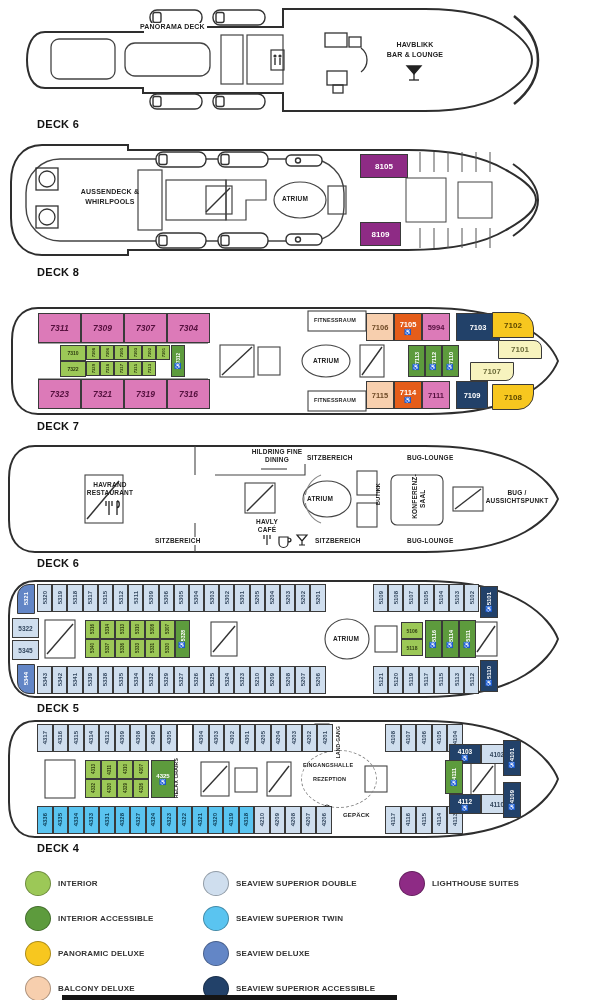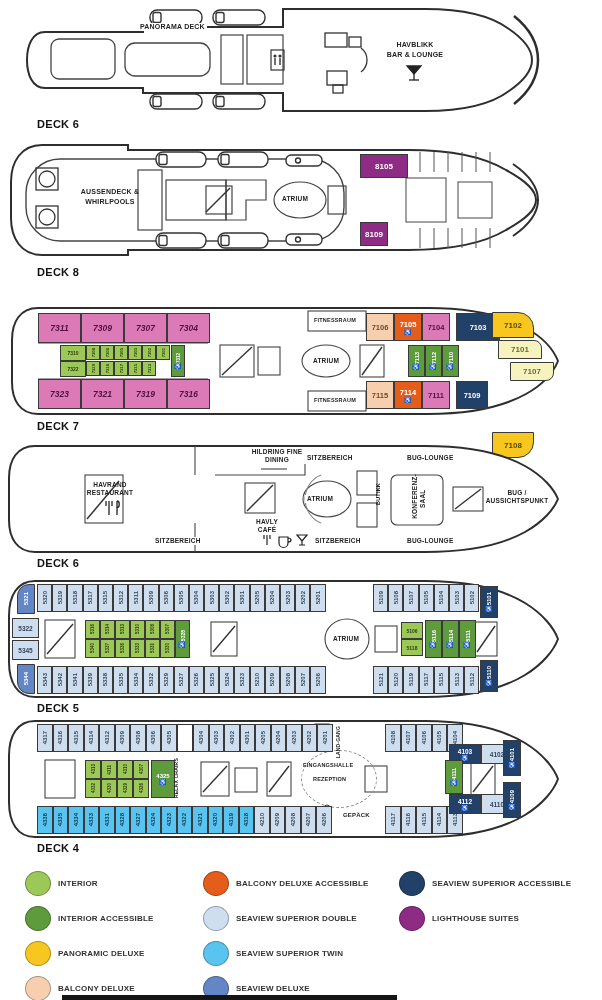--- a/index.html
+++ b/index.html
@@ -132,21 +132,21 @@
         <circle cx="290" cy="97.5" r="2.5"></circle>
     </g>
   </svg>
   <div class="arealabel" style="left:62px;top:46px;width:80px;font-size:7px;">AUSSENDECK &amp;</div>
   <div class="arealabel" style="left:66px;top:56px;width:72px;font-size:7px;">WHIRLPOOLS</div>
   <div class="arealabel bg" style="left:272px;top:53px;">ATRIUM</div>
   <div class="row" style="left:352px;top:10px;"></div>
   <div class="cab c-lighthouse" style="position:absolute;left:352px;top:12px;width:48px;height:24px;font-size:8px;">
       <span class="n">8105</span>
     </div>
-  <div class="cab c-lighthouse" style="position:absolute;left:352px;top:80px;width:28px;height:24px;font-size:8px;">
+  <div class="cab c-lighthouse" style="position:absolute;left:352px;top:80px;width:41px;height:24px;font-size:8px;">
       <span class="n">8109</span>
     </div>
   <div class="deck-label" style="left:29px;top:124px;">DECK 8</div>
 </div>
 
 <div class="deck" style="left:8px;top:305px;width:552px;height:126px;">
   <svg class="hullsvg" width="552" height="112" viewBox="0 0 552 112">
     <path d="M30,3 H420 C468,3 500,13 518,23 C536,33 546,46 550,56 C546,66 536,79 518,89 C500,99 468,109 420,109 H30 C12,109 4,95 4,77 V35 C4,17 12,3 30,3 Z" fill="#fff" stroke="#2e2e2e" stroke-width="2"></path>
     <g fill="none" stroke="#444" stroke-width="1.1">
       <line x1="30" y1="38" x2="200" y2="38"></line>
@@ -245,21 +245,21 @@
   <div class="row" style="left:358px;top:8px;">
 
   <div class="cab fwd7 c-balcony" style="flex-direction:column;">
         <span class="n">7106</span>
       </div>
       <div class="cab fwd7 c-balconyAcc" style="flex-direction:column;">
         <span class="n">7105</span>
         <span class="acc-glyph">♿</span>
       </div>
       <div class="cab fwd7 c-junior" style="flex-direction:column;">
-        <span class="n">7104</span>
+        <span class="n">5994</span>
       </div>
     </div>
   <div class="cab c-seaviewAcc" style="position:absolute;left:448px;top:8px;width:44px;height:28px;font-size:7.5px;">
       <span class="n">7103</span>
     </div>
   <div class="row" style="left:358px;top:76px;">
 
   <div class="cab fwd7 c-balcony" style="flex-direction:column;">
         <span class="n">7115</span>
       </div>
@@ -288,24 +288,24 @@
         <span class="n">7110</span>
         <span class="acc-glyph">♿</span>
       </div>
     </div>
   <div class="cab c-panDeluxe" style="position:absolute;left:484px;top:7px;width:42px;height:26px;font-size:8px;border-top-right-radius:16px;">
       <span class="n">7102</span>
     </div>
   <div class="cab c-panSup" style="position:absolute;left:490px;top:35px;width:44px;height:19px;font-size:8px;border-top-right-radius:8px;align-items:center;">
       <span class="n">7101</span>
     </div>
-  <div class="cab c-panSup" style="position:absolute;left:502px;top:57px;width:44px;height:19px;font-size:8px;border-bottom-right-radius:8px;">
+  <div class="cab c-panSup" style="position:absolute;left:462px;top:57px;width:44px;height:19px;font-size:8px;border-bottom-right-radius:8px;">
       <span class="n">7107</span>
     </div>
-  <div class="cab c-panDeluxe" style="position:absolute;left:484px;top:79px;width:42px;height:26px;font-size:8px;border-bottom-right-radius:16px;margin-top:48px;">
+  <div class="cab c-panDeluxe" style="position:absolute;left:484px;top:79px;width:42px;height:26px;font-size:8px;border-bottom-right-radius:16px;">
       <span class="n">7108</span>
     </div>
   <div class="arealabel bg" style="left:304px;top:12px;font-size:5.5px;">FITNESSRAUM</div>
   <div class="arealabel bg" style="left:304px;top:92px;font-size:5.5px;">FITNESSRAUM</div>
   <div class="arealabel bg" style="left:303px;top:52px;">ATRIUM</div>
   <div class="deck-label" style="left:29px;top:115px;">DECK 7</div>
 </div>
 
 <div class="deck" style="left:5px;top:443px;width:558px;height:125px;">
   <svg class="hullsvg" width="558" height="112" viewBox="0 0 558 112">
@@ -899,24 +899,20 @@
     </div>
     <div class="legend-item">
       <span class="legend-swatch c-panDeluxe"></span>
       <span class="legend-label">PANORAMIC DELUXE</span>
     </div>
     <div class="legend-item">
       <span class="legend-swatch c-balcony"></span>
       <span class="legend-label">BALCONY DELUXE</span>
     </div>
     <div class="legend-item">
-      <span class="legend-swatch c-balconyAcc"></span>
-      <span class="legend-label">BALCONY DELUXE ACCESSIBLE</span>
-    </div>
-    <div class="legend-item">
       <span class="legend-swatch c-svDouble"></span>
       <span class="legend-label">SEAVIEW SUPERIOR DOUBLE</span>
     </div>
     <div class="legend-item">
       <span class="legend-swatch c-svTwin"></span>
       <span class="legend-label">SEAVIEW SUPERIOR TWIN</span>
     </div>
     <div class="legend-item">
       <span class="legend-swatch c-svDeluxe"></span>
       <span class="legend-label">SEAVIEW DELUXE</span>

